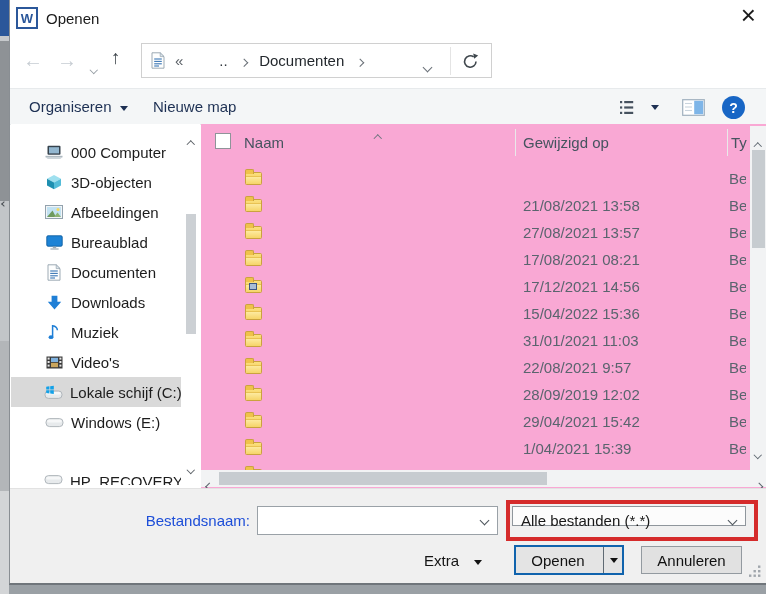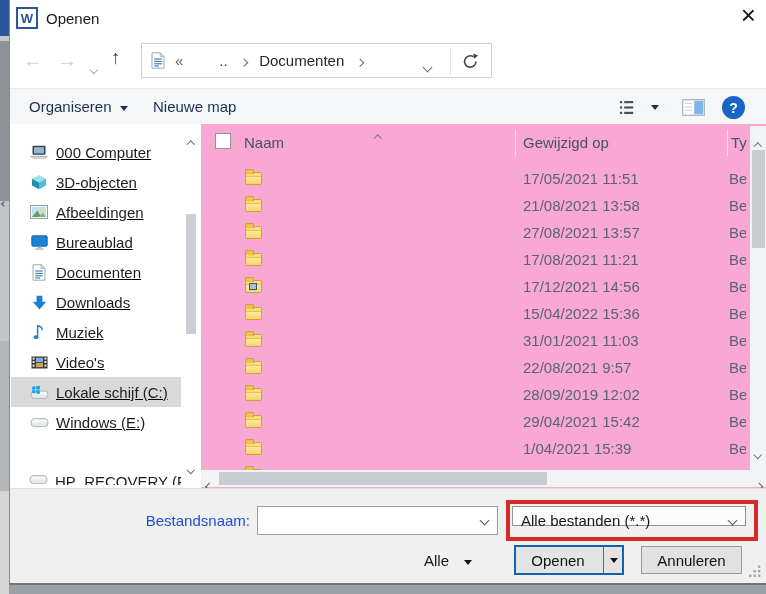--- a/index.html
+++ b/index.html
@@ -60,21 +60,21 @@
   .tb-org .caret{margin-left:8px;color:#1d3053;}
   .tb-new{position:absolute;left:143px;top:9px;font-size:15px;color:#1d3053;}
   .tb-view{position:absolute;left:609px;top:10px;display:flex;}
   .tb-view-caret{position:absolute;left:641px;top:16px;color:#1d3053;}
   .tb-pane{position:absolute;left:672px;top:10px;display:flex;}
   .tb-help{position:absolute;left:712px;top:7px;width:23px;height:23px;border-radius:50%;background:#1866c5;color:#fff;font-size:14px;font-weight:bold;display:flex;align-items:center;justify-content:center;}
 
   
   .sidebar{position:absolute;left:1px;top:124px;width:189px;height:364px;overflow:hidden;background:#fff;}
   .side-items{position:absolute;left:0;top:13px;right:0;}
-  .side-item{display:flex;align-items:center;height:30px;padding-left:18px;width:170px;cursor:default;text-decoration:underline;}
+  .side-item{display:flex;align-items:center;height:30px;padding-left:33px;width:170px;cursor:default;}
   .side-icon{width:20px;display:flex;justify-content:center;align-items:center;}
   .side-label{margin-left:7px;font-size:15px;color:#1c1c1c;white-space:nowrap;}
   .side-item.selected{background:#d9d9d9;}
   .side-item.clipped{margin-top:36px;height:12px;overflow:hidden;align-items:flex-start;}
   .side-scroll-up{position:absolute;right:7px;top:9px;color:#555b61;}
   .side-thumb{position:absolute;right:4px;top:90px;width:10px;height:120px;background:#ccd0d4;}
   .side-scroll-down{position:absolute;right:7px;bottom:12px;color:#555b61;}
 
   
   .filelist{position:absolute;left:191px;top:124px;width:566px;height:364px;background:#f9a8d4;}
@@ -346,36 +346,35 @@
       <span class="fl-name">Naam</span>
       <span class="fl-sortcaret"><i class="chev sm up"></i></span>
       <span class="fl-sep1"></span>
       <span class="fl-mod">Gewijzigd op</span>
       <span class="fl-sep2"></span>
       <span class="fl-type">Typ</span>
 
       <div class="file-rows">
           <div class="frow">
             <span class="folder"></span>
-            <span class="fdate">17/05/2021 11:51</span>
             <span class="ftype">Be</span>
           </div>
           <div class="frow">
             <span class="folder"></span>
             <span class="fdate">21/08/2021 13:58</span>
             <span class="ftype">Be</span>
           </div>
           <div class="frow">
             <span class="folder"></span>
             <span class="fdate">27/08/2021 13:57</span>
             <span class="ftype">Be</span>
           </div>
           <div class="frow">
             <span class="folder"></span>
-            <span class="fdate">17/08/2021 11:21</span>
+            <span class="fdate">17/08/2021 08:21</span>
             <span class="ftype">Be</span>
           </div>
           <div class="frow">
             <span class="folder">
               <i class="fbox"></i>
             </span>
             <span class="fdate">17/12/2021 14:56</span>
             <span class="ftype">Be</span>
           </div>
           <div class="frow">
@@ -431,21 +430,21 @@
       <span class="fn-label">Bestandsnaam:</span>
       <div class="fn-combo">
         <input value="" style="">
         <i class="chev combo-chev down"></i>
       </div>
       <div class="red-box"></div>
       <div class="ft-combo">
         <span class="ft-value">Alle bestanden (*.*)</span>
         <i class="chev combo-chev down"></i>
       </div>
-      <span class="extra"><span>Alle</span><i class="caret"></i></span>
+      <span class="extra"><span>Extra</span><i class="caret"></i></span>
       <div class="open-btn">
         <span class="open-label">Openen</span>
         <span class="open-div"></span>
         <i class="caret open-caret"></i>
       </div>
       <div class="cancel-btn">Annuleren</div>
       <span class="grip">
           <svg width="15" height="15" viewBox="0 0 15 15">
             <g fill="#a0a6ac">
               <rect x="11" y="2.5" width="2.4" height="2.4"></rect>

